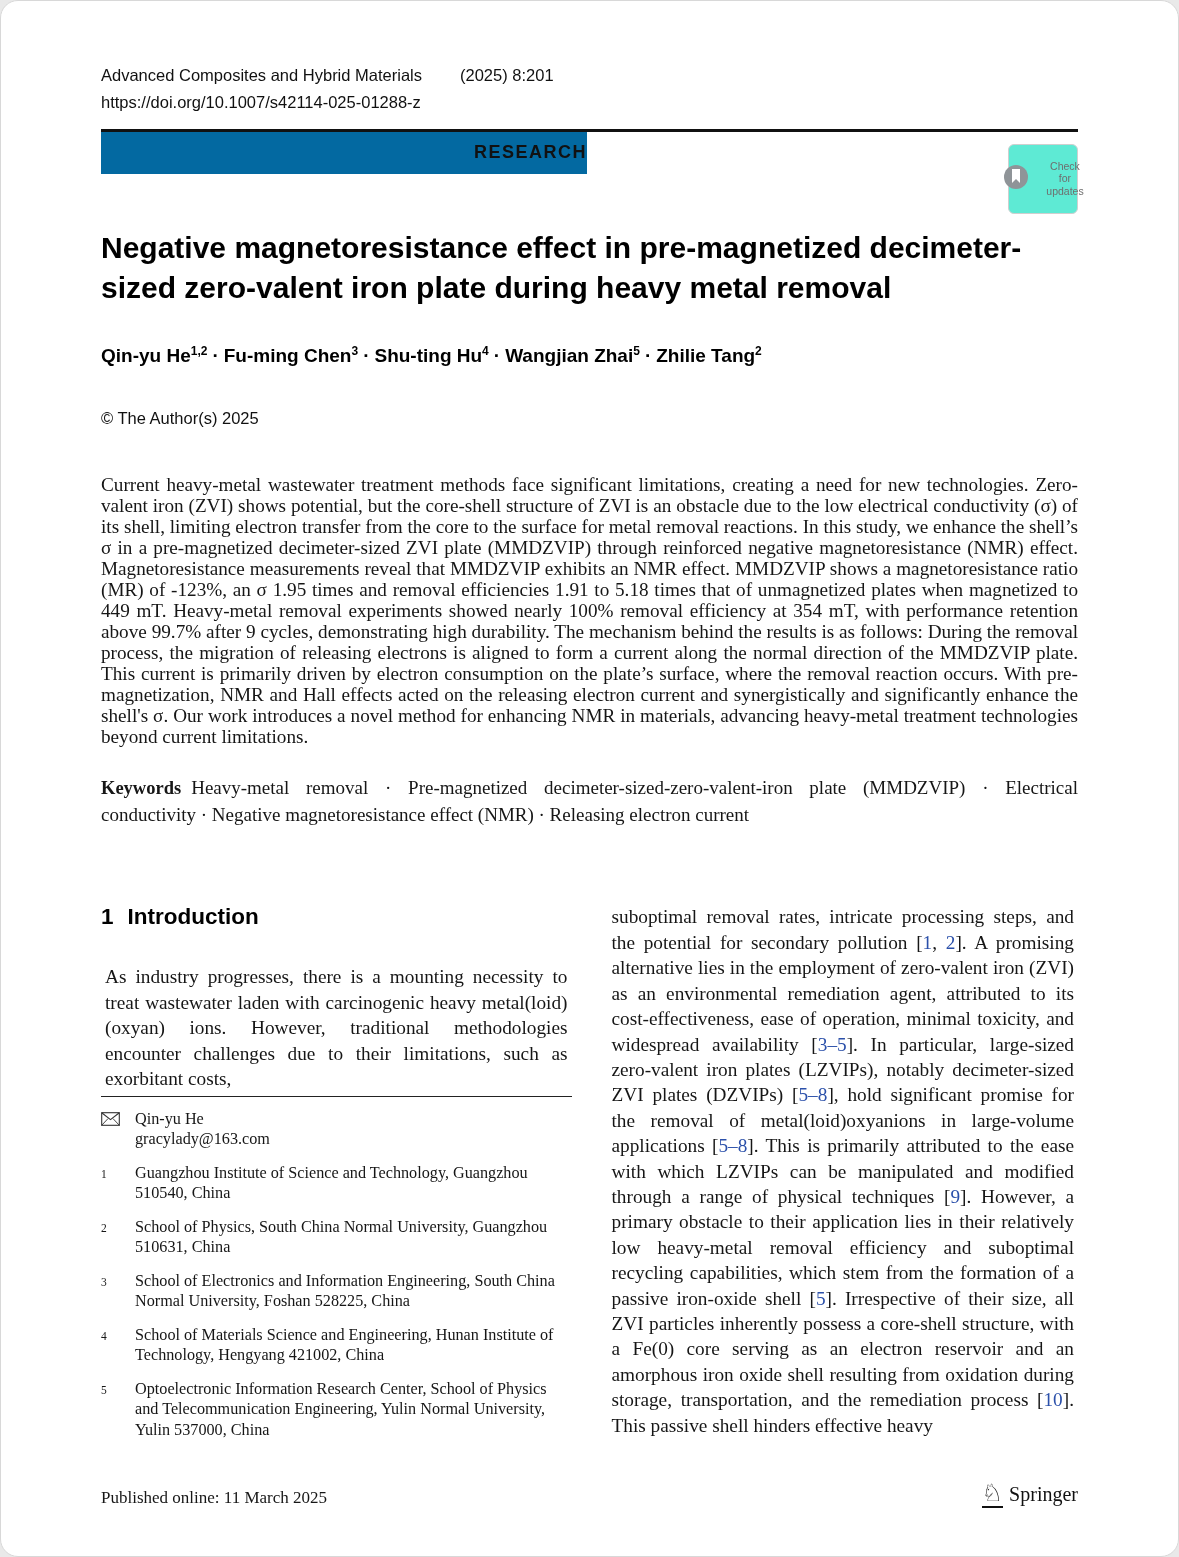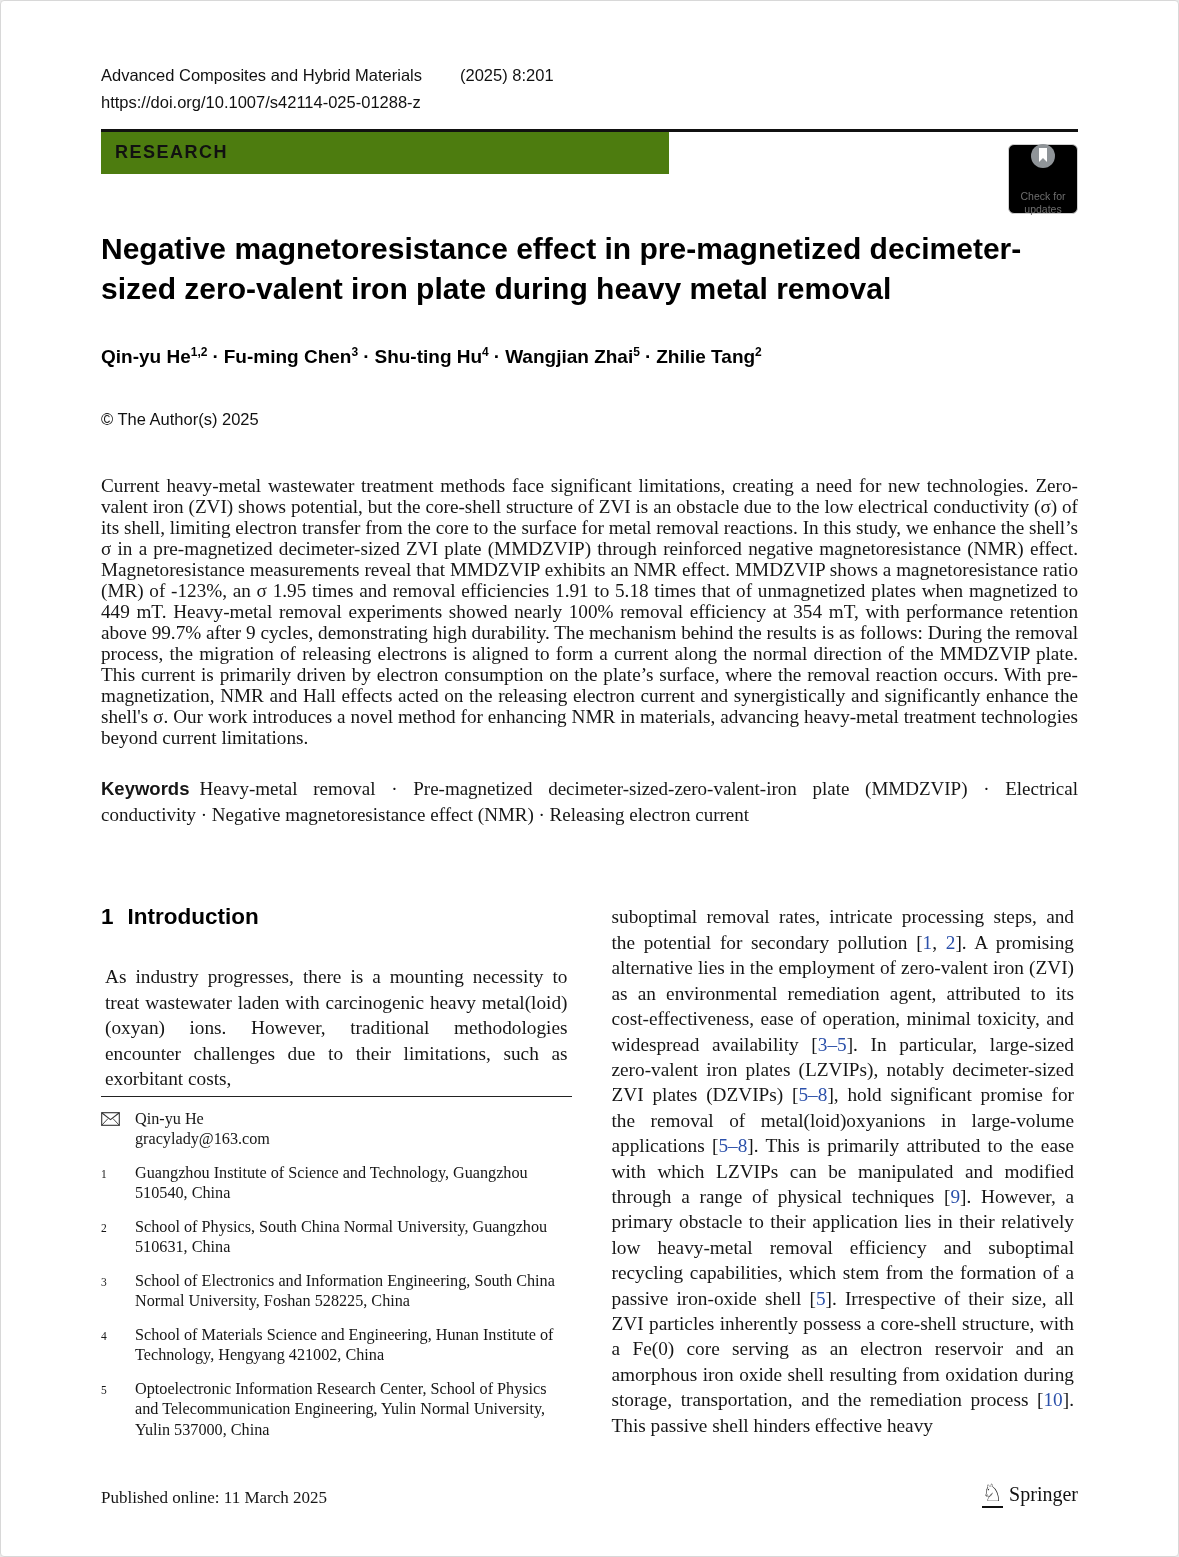--- a/index.html
+++ b/index.html
@@ -2,62 +2,62 @@
 <html><head>
 <meta charset="utf-8">
 <style>
   html,body{margin:0;padding:0;background:#e9e9e9;}
   .page{
     position:relative;
     width:1179px;height:1557px;
     margin:0 auto;
     background:#ffffff;
     border:1px solid #d8d8d8;
-    border-radius:4px;
+    border-radius:18px;
     box-sizing:border-box;
     padding:62px 100px 48px 100px;
     display:flex;flex-direction:column;
     overflow:hidden;
     font-family:"Liberation Serif", serif;
     color:#161616;
   }
 
   
   .jheader{display:flex;gap:38px;font-family:"Liberation Sans", sans-serif;
     font-size:16.5px;line-height:1.5;color:#111;}
   .jheader .doi-line{margin-top:2px;}
 
   
   .banner-row{position:relative;margin-top:14px;border-top:3px solid #111;height:86px;}
-  .research-box{width:568px;height:42px;background:#4d7c0f;display:flex;align-items:center;
-    padding-left:14px;box-sizing:border-box;}
+  .research-box{width:486px;height:42px;background:#0369a1;display:flex;align-items:center;
+    padding-left:14px;box-sizing:border-box;justify-content:flex-end;}
   .research-box span{font-family:"Liberation Sans", sans-serif;font-weight:bold;
     font-size:18px;letter-spacing:1.5px;color:#111;}
   .update-badge{position:absolute;right:0;top:12px;width:68px;height:68px;
-    background:#000000;border:1px solid #cfcfcf;border-radius:6px;
-    display:flex;flex-direction:column;align-items:center;justify-content:center;gap:16px;}
+    background:#5eead4;border:1px solid #cfcfcf;border-radius:6px;
+    display:flex;align-items:center;justify-content:center;gap:16px;}
   .update-badge .btxt{font-family:"Liberation Sans", sans-serif;font-size:10.5px;
     line-height:1.15;color:#6e6e6e;text-align:center;}
 
   
   .title{font-family:"Liberation Sans", sans-serif;font-weight:bold;font-size:30px;
     line-height:40px;color:#000;margin:26px 0 0 0;max-width:980px;}
   .authors{margin-top:36px;font-family:"Liberation Sans", sans-serif;font-weight:bold;
     font-size:19px;color:#000;}
   .authors sup{font-size:12px;}
   .authors .dot{font-weight:bold;padding:0 5px;}
   .received{margin-top:40px;font-family:"Liberation Sans", sans-serif;font-size:16.5px;
     line-height:23px;color:#111;}
 
   
   .abstract{margin-top:44px;}
   .abstract h3{font-family:"Liberation Sans", sans-serif;font-size:19px;margin:0 0 8px 0;color:#000;}
   .abstract p{margin:0;font-size:19.2px;line-height:21px;text-align:justify;}
   .keywords{margin-top:28px;font-size:19px;line-height:25.5px;text-align:justify;}
-  .keywords b{font-family:Liberation Sans, sans-serif;font-size:18.5px;padding-right:10px;}
+  .keywords b{font-family:Liberation Serif, serif;font-size:18.5px;padding-right:10px;}
 
   
   .columns{display:flex;gap:36px;margin-top:54px;flex:1 0 auto;}
   .col{width:471px;display:flex;flex-direction:column;}
   .intro-head{font-family:"Liberation Sans", sans-serif;font-weight:bold;font-size:22.5px;
     color:#000;margin:4px 0 30px 0;}
   .intro-head .hnum{margin-right:14px;}
   .colp{margin:4px;font-size:19.3px;line-height:25.4px;text-align:justify;}
   .cite{color:#2b50aa;}
 

